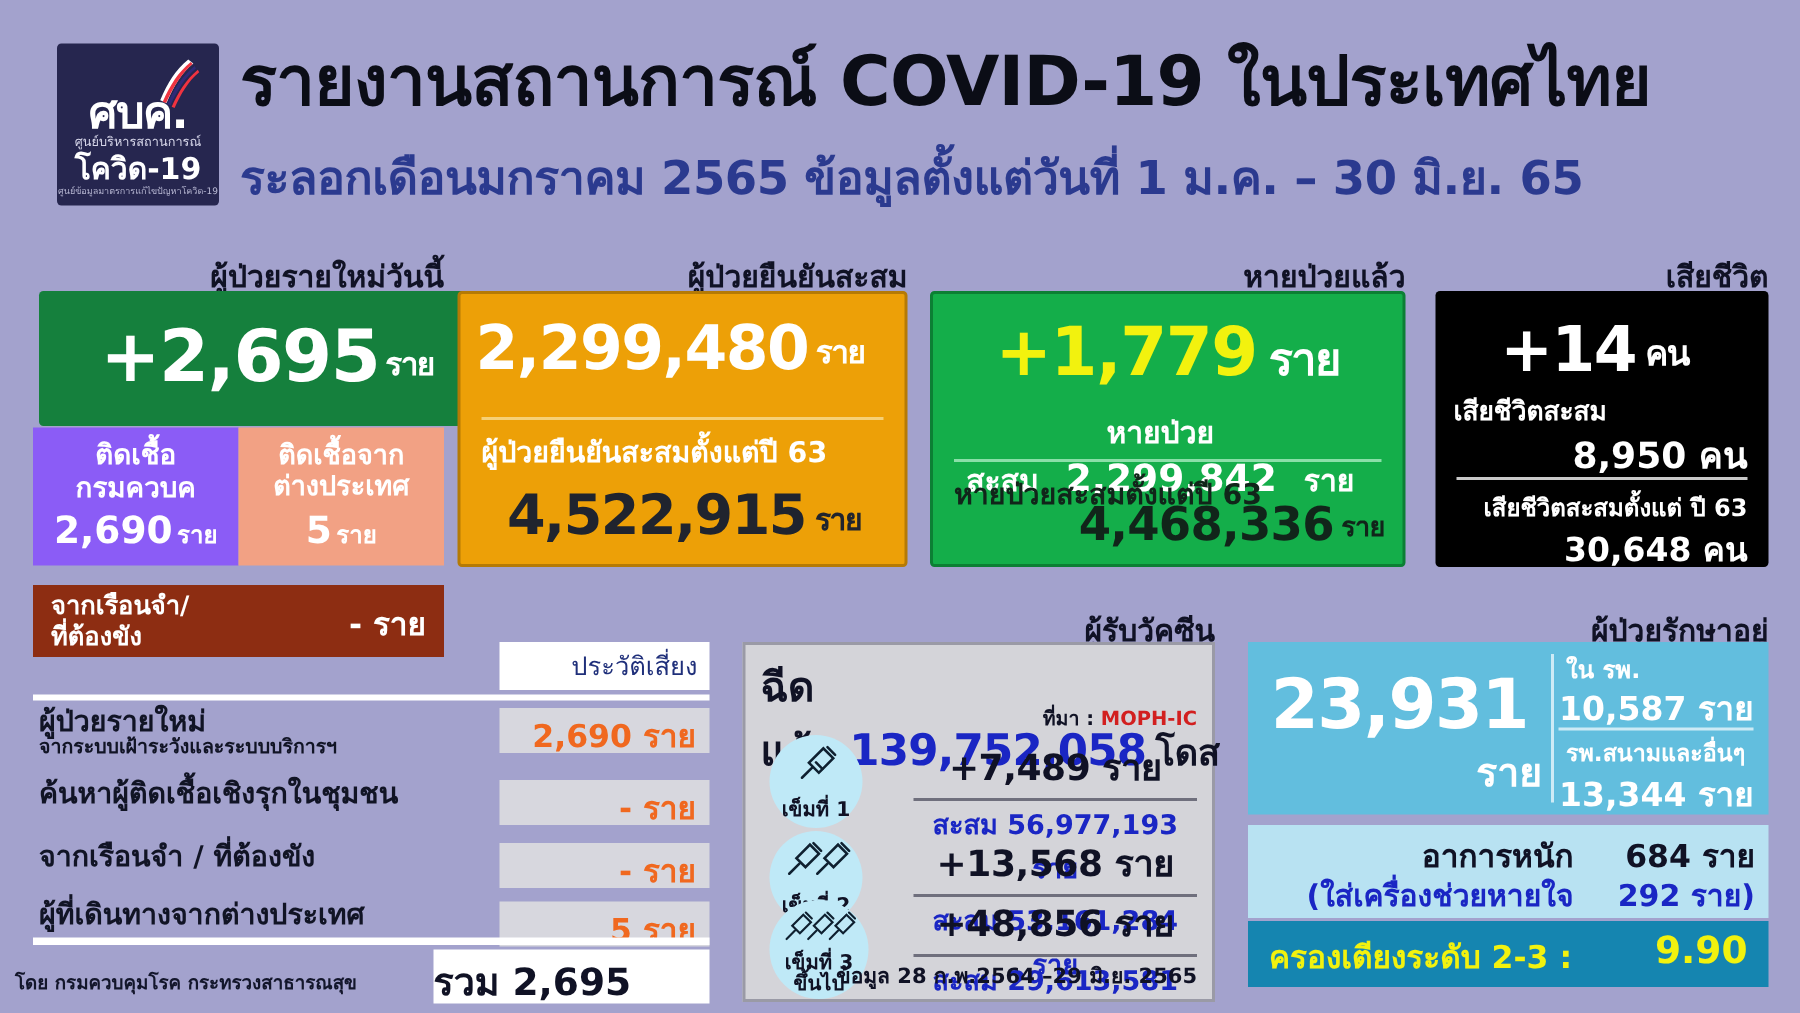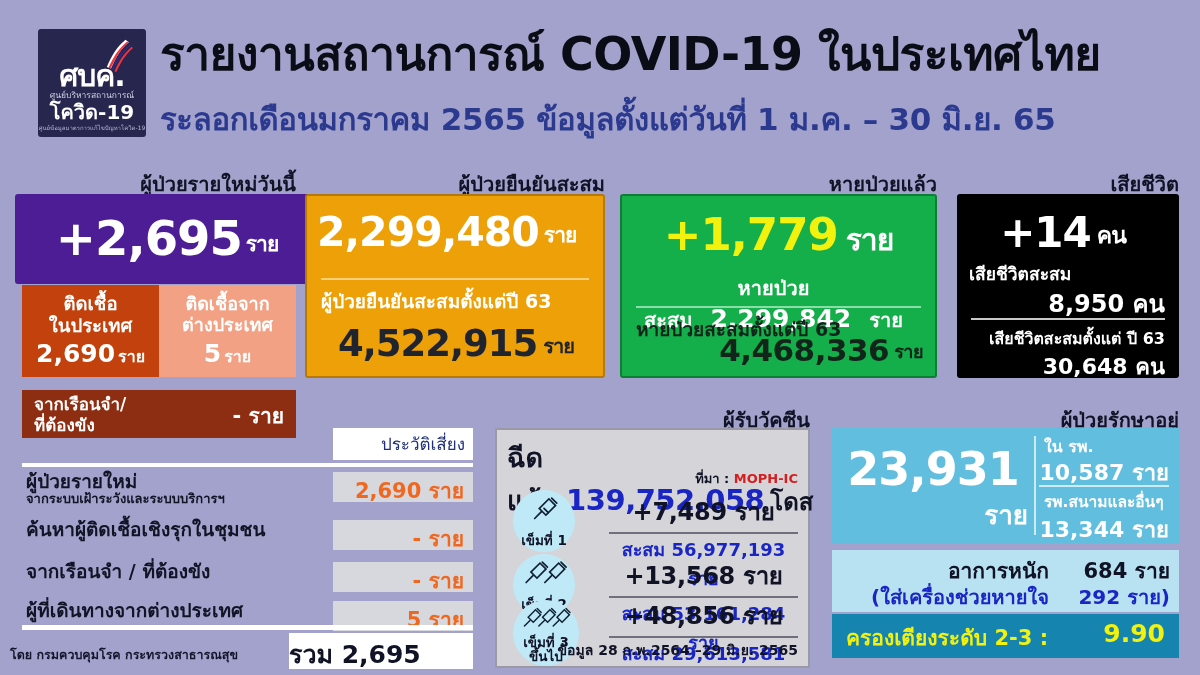--- a/index.html
+++ b/index.html
@@ -39,28 +39,28 @@
 
   
   .caption{
     font-size:20px;font-weight:700;color:#101225;text-align:right;
   }
 
   
   .card{border-radius:3px;overflow:hidden;}
 
   
-  #card-new{left:15px;top:194px;width:304px;height:90px;background:#4c1d95;}
+  #card-new{left:26px;top:194px;width:304px;height:90px;background:#15803d;}
   #card-new .big{
     position:absolute;left:0;right:0;top:16px;text-align:center;
     font-size:48px;font-weight:700;color:#fff;letter-spacing:-1px;
   }
   #card-new .unit{font-size:21px;font-weight:700;vertical-align:4px;margin-left:4px;}
 
-  #sub-dom{left:22px;top:285px;width:137px;height:92px;background:#c2410c;}
+  #sub-dom{left:22px;top:285px;width:137px;height:92px;background:#8b5cf6;}
   #sub-intl{left:159px;top:285px;width:137px;height:92px;background:#f2a184;}
   .subcell{color:#fff;text-align:center;}
   .subcell .lbl{position:absolute;left:0;right:0;top:8px;font-size:18.5px;font-weight:700;line-height:1.18;}
   .subcell .val{position:absolute;left:0;right:0;bottom:8px;font-size:25px;font-weight:700;}
   .subcell .val .u{font-size:16px;font-weight:700;margin-left:3px;}
   #sub-intl .lbl{font-size:18px;}
 
   #prison{left:22px;top:390px;width:274px;height:48px;background:#8d2d12;color:#fff;}
   #prison .pl{position:absolute;left:12px;top:4px;font-size:17px;font-weight:700;line-height:1.22;}
   #prison .pv{position:absolute;right:12px;bottom:6px;font-size:21px;font-weight:700;}
@@ -173,21 +173,21 @@
   <div class="abs caption" style="left:305px;top:168px;width:300px;">ผู้ป่วยยืนยันสะสม</div>
   <div class="abs caption" style="left:620px;top:168px;width:317px;">หายป่วยแล้ว</div>
   <div class="abs caption" style="left:957px;top:168px;width:222px;">เสียชีวิต</div>
 
   <div class="abs card" id="card-new">
     <div class="big"><span>+2,695</span><span class="unit">ราย</span></div>
   </div>
 
   <div class="abs subcell" id="sub-dom">
     <div class="lbl">
-      <span>ติดเชื้อ</span><br><span>ในประเทศ</span>
+      <span>ติดเชื้อ</span><br><span>กรมควบค</span>
     </div>
     <div class="val"><span>2,690</span><span class="u">ราย</span></div>
   </div>
 
   <div class="abs subcell" id="sub-intl">
     <div class="lbl">
       <span>ติดเชื้อจาก</span><br><span>ต่างประเทศ</span>
     </div>
     <div class="val"><span>5</span><span class="u">ราย</span></div>
   </div>

